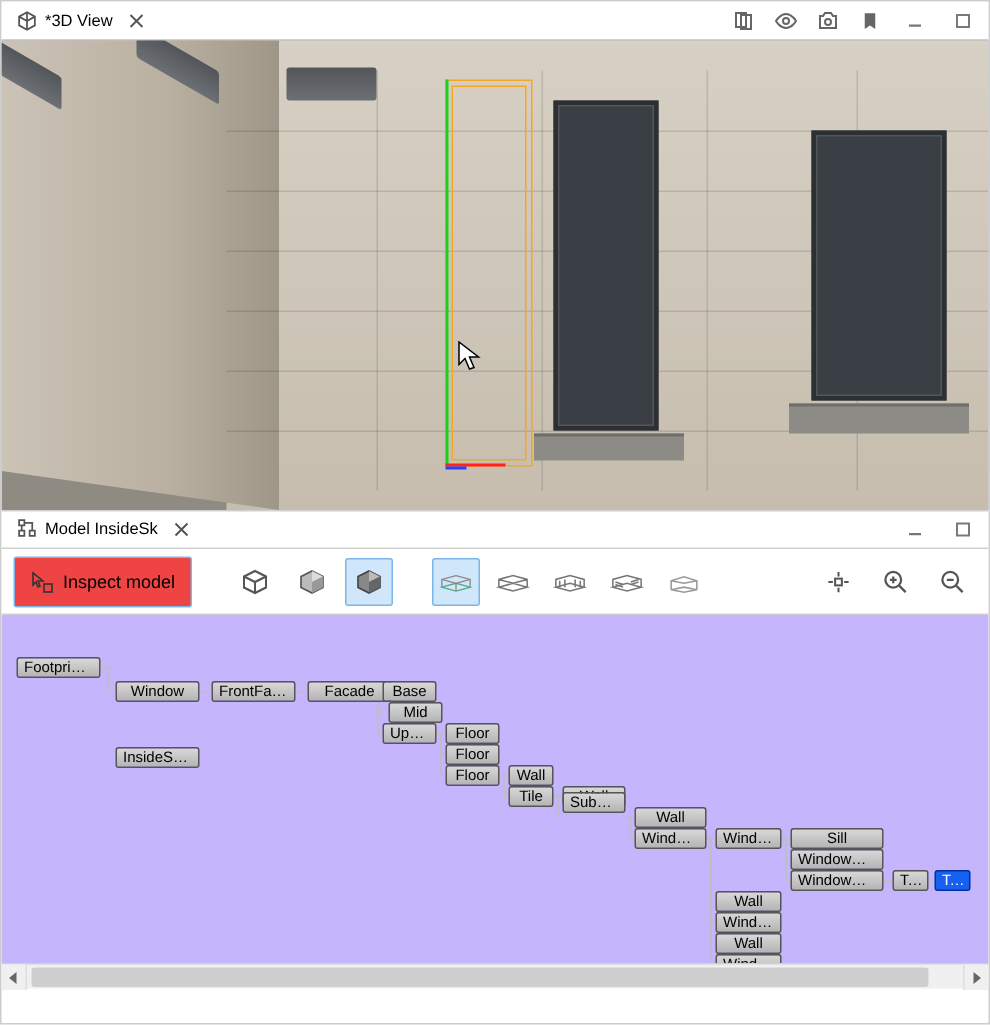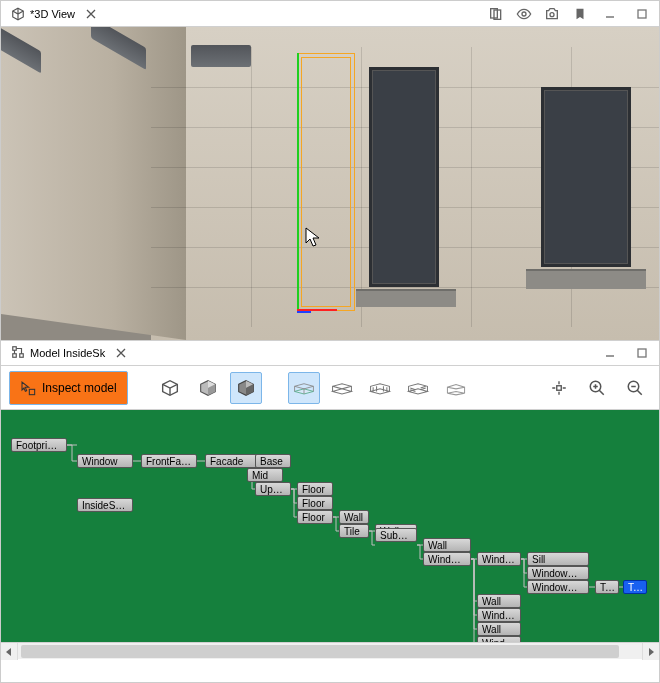--- a/index.html
+++ b/index.html
@@ -103,21 +103,21 @@
     height:44px;
     padding:4px 8px;
     gap:6px;
     background:#fff;
     border-bottom:1px solid #d0d0d0;
   }
   .inspect-btn {
     display:flex; align-items:center; gap:6px;
     height:34px;
     padding:0 10px;
-    background:#f97316;
+    background:#ef4444;
     border:1px solid #7cb6e9;
     border-radius:2px;
     cursor:pointer;
     font-size:12px;
   }
   .tool-btn {
     width:32px; height:32px;
     display:flex; align-items:center; justify-content:center;
     border:1px solid transparent;
     border-radius:2px;
@@ -128,22 +128,23 @@
     background:#cfe6fb;
     border-color:#7cb6e9;
   }
   .tool-gap { width:14px; }
   .tool-gap-lg { flex:1; }
   
   .graph-wrap {
     position:relative;
     width:100%;
     height: 232px;
-    background:#15803d;
+    background:#c4b5fd;
     overflow:hidden;
+    text-align:center;
   }
   .node {
     position:absolute;
     height:14px;
     line-height:14px;
     padding:0 4px;
     font-size:10px;
     color:#000;
     background:linear-gradient(#d8d8d8,#b4b4b4);
     border:1px solid #555;
@@ -468,21 +469,21 @@
       <line x1="473" y1="149" x2="473" y2="233"></line>
       <line x1="473" y1="233" x2="476" y2="233"></line>
     </svg>
   <div id="nodes-layer">
       <div class="node" style="left: 10px; top: 28px; width: 56px;">Footprin…</div>
       <div class="node" style="left: 76px; top: 40px; width: 56px; margin-top: 48px;">InsideSk…</div>
       <div class="node" style="left: 76px; top: 44px; width: 56px;">Window</div>
       <div class="node" style="left: 140px; top: 44px; width: 56px;">FrontFac…</div>
       <div class="node" style="left: 204px; top: 44px; width: 56px;">Facade</div>
       <div class="node" style="left: 254px; top: 44px; width: 36px;">Base</div>
-      <div class="node" style="left: 246px; top: 58px; width: 36px;">Mid</div>
+      <div class="node" style="left: 258px; top: 58px; width: 36px;">Mid</div>
       <div class="node" style="left: 254px; top: 72px; width: 36px;">Upper</div>
       <div class="node" style="left: 296px; top: 72px; width: 36px;">Floor</div>
       <div class="node" style="left: 296px; top: 86px; width: 36px;">Floor</div>
       <div class="node" style="left: 296px; top: 100px; width: 36px;">Floor</div>
       <div class="node" style="left: 338px; top: 100px; width: 30px;">Wall</div>
       <div class="node" style="left: 338px; top: 114px; width: 30px;">Tile</div>
       <div class="node" style="left: 374px; top: 114px; width: 42px;">Wall</div>
       <div class="node" style="left: 374px; top: 118px; width: 42px;">SubTile</div>
       <div class="node" style="left: 422px; top: 128px; width: 48px;">Wall</div>
       <div class="node" style="left: 422px; top: 142px; width: 48px;">Windows</div>

